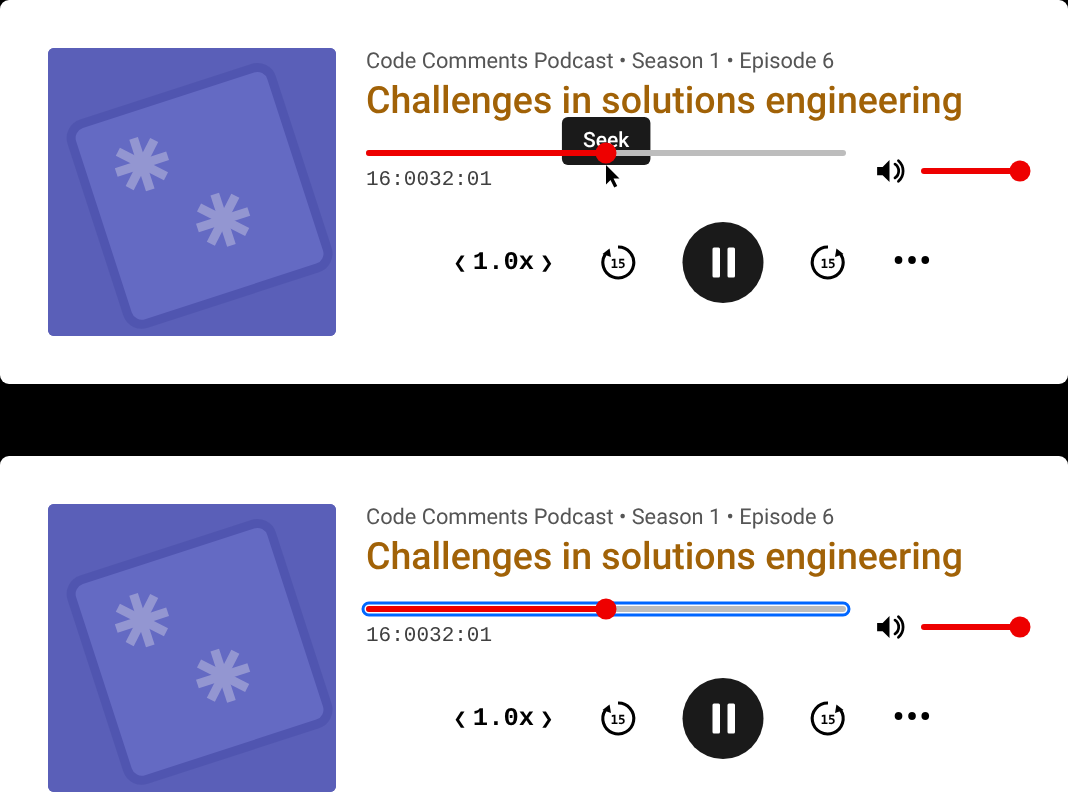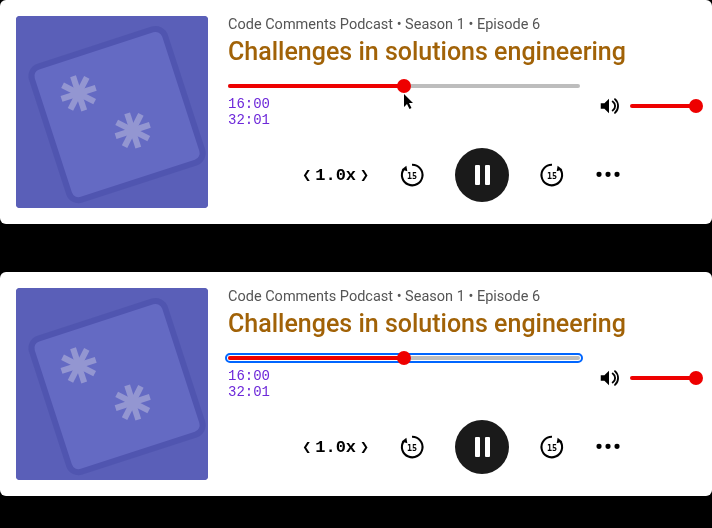--- a/index.html
+++ b/index.html
@@ -1,33 +1,33 @@
 <!DOCTYPE html>
 <html><head>
 <meta charset="utf-8">
 <style>
 * { box-sizing: border-box; margin: 0; padding: 0; }
 body { font-family: -apple-system, BlinkMacSystemFont, "Segoe UI", Roboto, sans-serif; background: #000; width: 712px; }
-.card { background: #fff; border-radius: 6px; padding: 16px; display: flex; gap: 20px; }
+.card { background: #fff; border-radius: 6px; padding: 32px; display: flex; gap: 20px; }
 .card + .card { margin-top: 48px; }
 .artwork { width: 192px; height: 192px; background: #5a5fb8; border-radius: 4px; flex-shrink: 0; position: relative; overflow: hidden; }
 .artwork svg { position: absolute; inset: 0; }
 .content { flex: 1; display: flex; flex-direction: column; }
 .meta { font-size: 14.5px; color: #555; margin-bottom: 4px; }
 .title { font-size: 25px; font-weight: 500; color: #a16207; margin-bottom: 18px; }
 .progress-row { display: flex; align-items: center; gap: 18px; }
 .progress-wrap { flex: 1; position: relative; }
 .track { position: relative; height: 4px; background: #bdbdbd; border-radius: 2px; cursor: pointer; }
 .track-fill { position: absolute; left: 0; top: 0; height: 100%; background: #ee0000; border-radius: 2px; }
 .thumb { position: absolute; top: 50%; width: 14px; height: 14px; background: #ee0000; border-radius: 50%; transform: translate(-50%, -50%); }
 .focused .track { outline: 2px solid #0066ff; outline-offset: 1px; }
 .tooltip { position: absolute; background: #1a1a1a; color: #fff; font-size: 14px; font-weight: 500; padding: 8px 14px; border-radius: 4px; bottom: 18px; transform: translateX(-50%); white-space: nowrap; }
 .tooltip-pink { position: absolute; background: #c800a1; color: #fff; font-size: 15px; font-weight: 500; padding: 6px 12px; border-radius: 4px; top: 12px; transform: translateX(-50%); white-space: nowrap; font-family: "Courier New", monospace; }
 .cursor { position: absolute; left: 50%; top: 10px; font-size: 13px; color: #000; }
-.times { display: flex; justify-content: flex-start; font-family: "Courier New", monospace; font-size: 14px; color: #6d28d9; margin-top: 8px; flex-direction: column; }
+.times { display: flex; justify-content: flex-start; font-family: "Courier New", monospace; font-size: 14px; color: #404040; margin-top: 8px; }
 .volume-wrap { display: flex; align-items: center; gap: 10px; }
 .vol-icon { width: 22px; height: 22px; }
 .vol-track { width: 66px; height: 4px; background: #ee0000; border-radius: 2px; position: relative; }
 .vol-thumb { position: absolute; right: 0; top: 50%; width: 14px; height: 14px; background: #ee0000; border-radius: 50%; transform: translate(50%, -50%); }
 .controls { display: flex; align-items: center; justify-content: center; gap: 28px; margin-top: 20px; }
 .speed { display: flex; align-items: center; gap: 4px; font-family: "Courier New", monospace; font-weight: bold; font-size: 17px; }
 .chev { font-size: 15px; cursor: pointer; }
 .skip { width: 30px; height: 30px; cursor: pointer; }
 .play { width: 54px; height: 54px; background: #1a1a1a; border-radius: 50%; display: flex; align-items: center; justify-content: center; cursor: pointer; }
 .pause-bars { display: flex; gap: 5px; }
@@ -58,20 +58,21 @@
             </g>
         </g>
       </g>
     </svg>
   </div>
   <div class="content">
     <div class="meta">Code Comments Podcast • Season 1 • Episode 6</div>
     <div class="title">Challenges in solutions engineering</div>
     <div class="progress-row">
       <div class="progress-wrap">
+        <div class="tooltip" style="left:50%">Seek</div>
         <div class="track">
           <div class="track-fill" style="width:50%"></div>
           <div class="thumb" style="left:50%"></div>
         </div>
         <div class="cursor">
           <svg width="12" height="16" viewBox="0 0 12 16">
               <path d="M0 0 L0 13 L3 10 L5.5 15 L7.5 14 L5 9 L9 9 Z" fill="#000"></path>
             </svg>
         </div>
         <div class="times">

